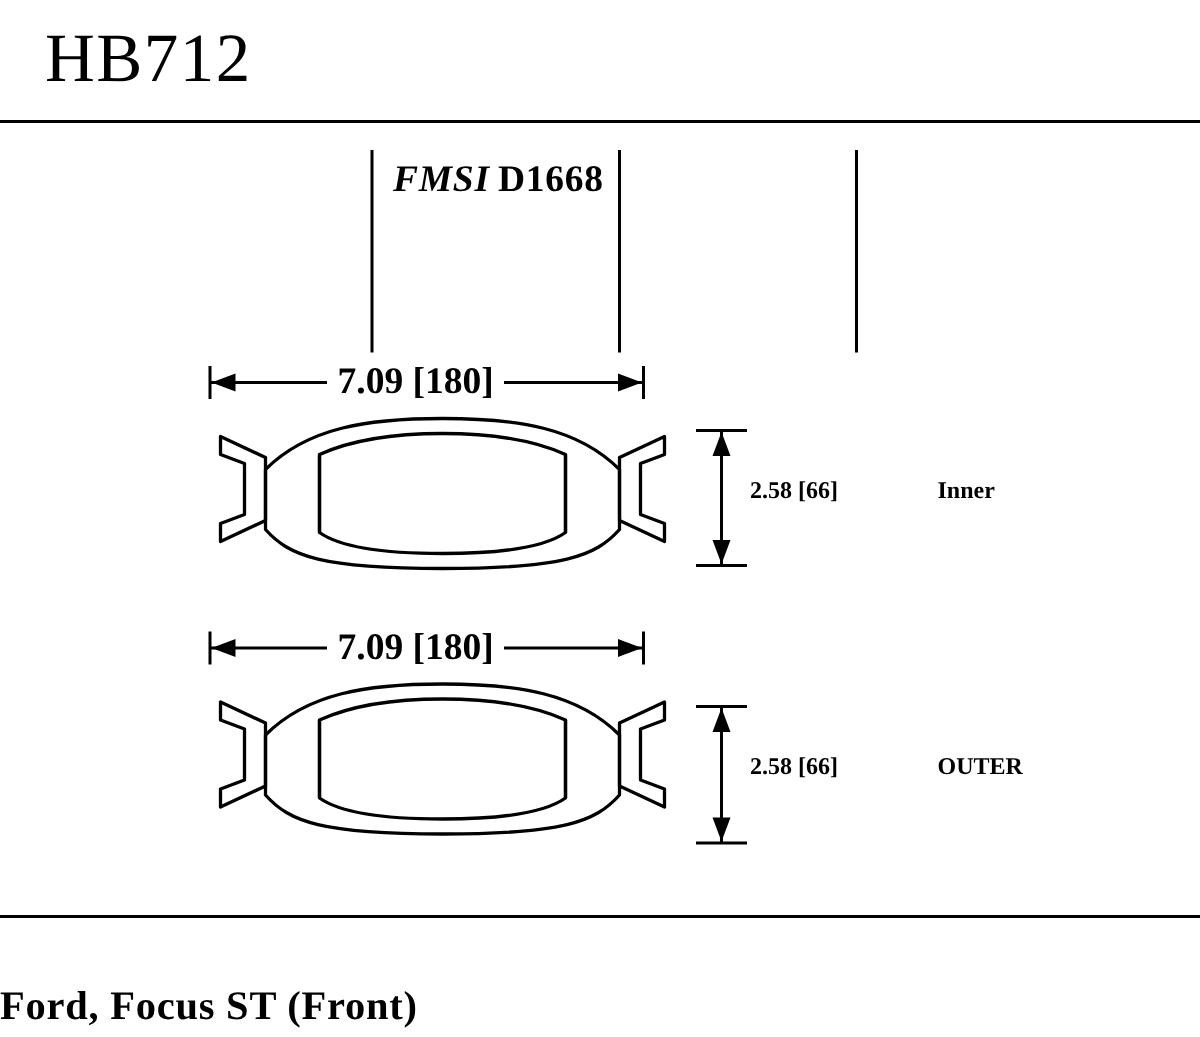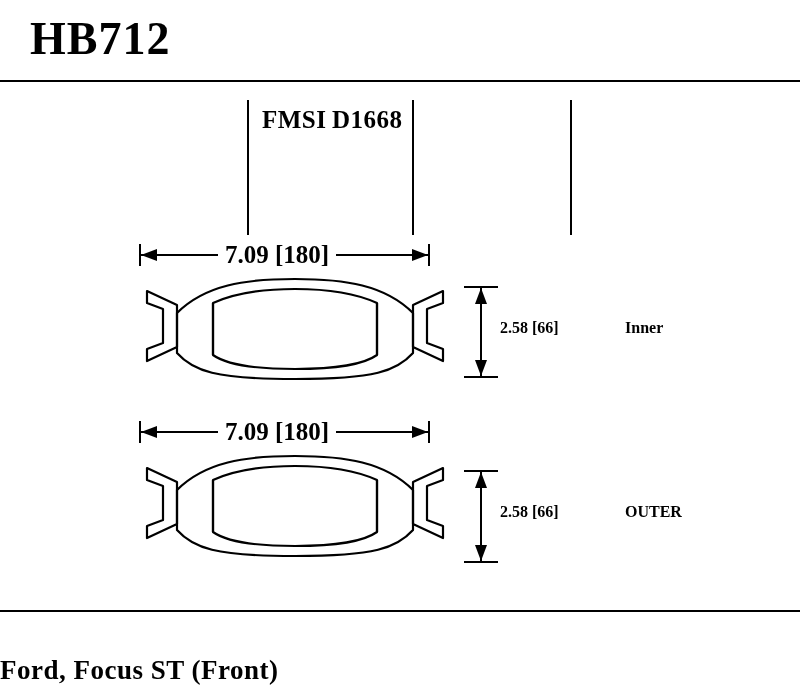--- a/index.html
+++ b/index.html
@@ -16,21 +16,21 @@
     color: #000000;
     overflow: hidden;
   }
 
   
   .part-number {
     position: absolute;
     left: 30px;
     top: 16px;
     font-family: "Liberation Serif", serif;
-    font-weight: bold;
+    font-weight: normal;
     font-size: 46px;
     letter-spacing: 1px;
     line-height: 1;
   }
   .hr {
     position: absolute;
     left: 0;
     width: 800px;
     height: 2px;
     background: #000000;
@@ -55,20 +55,21 @@
     font-size: 25px;
     letter-spacing: 1px;
   }
   .fmsi-label {
     position: absolute;
     left: 262px;
     top: 106px;
     font-weight: bold;
     font-size: 25px;
     letter-spacing: 0.5px;
+    font-style: italic;
   }
   .fmsi-value {
     position: absolute;
     left: 332px;
     top: 106px;
     font-weight: bold;
     font-size: 25px;
     letter-spacing: 0.5px;
   }
   .thickness {

